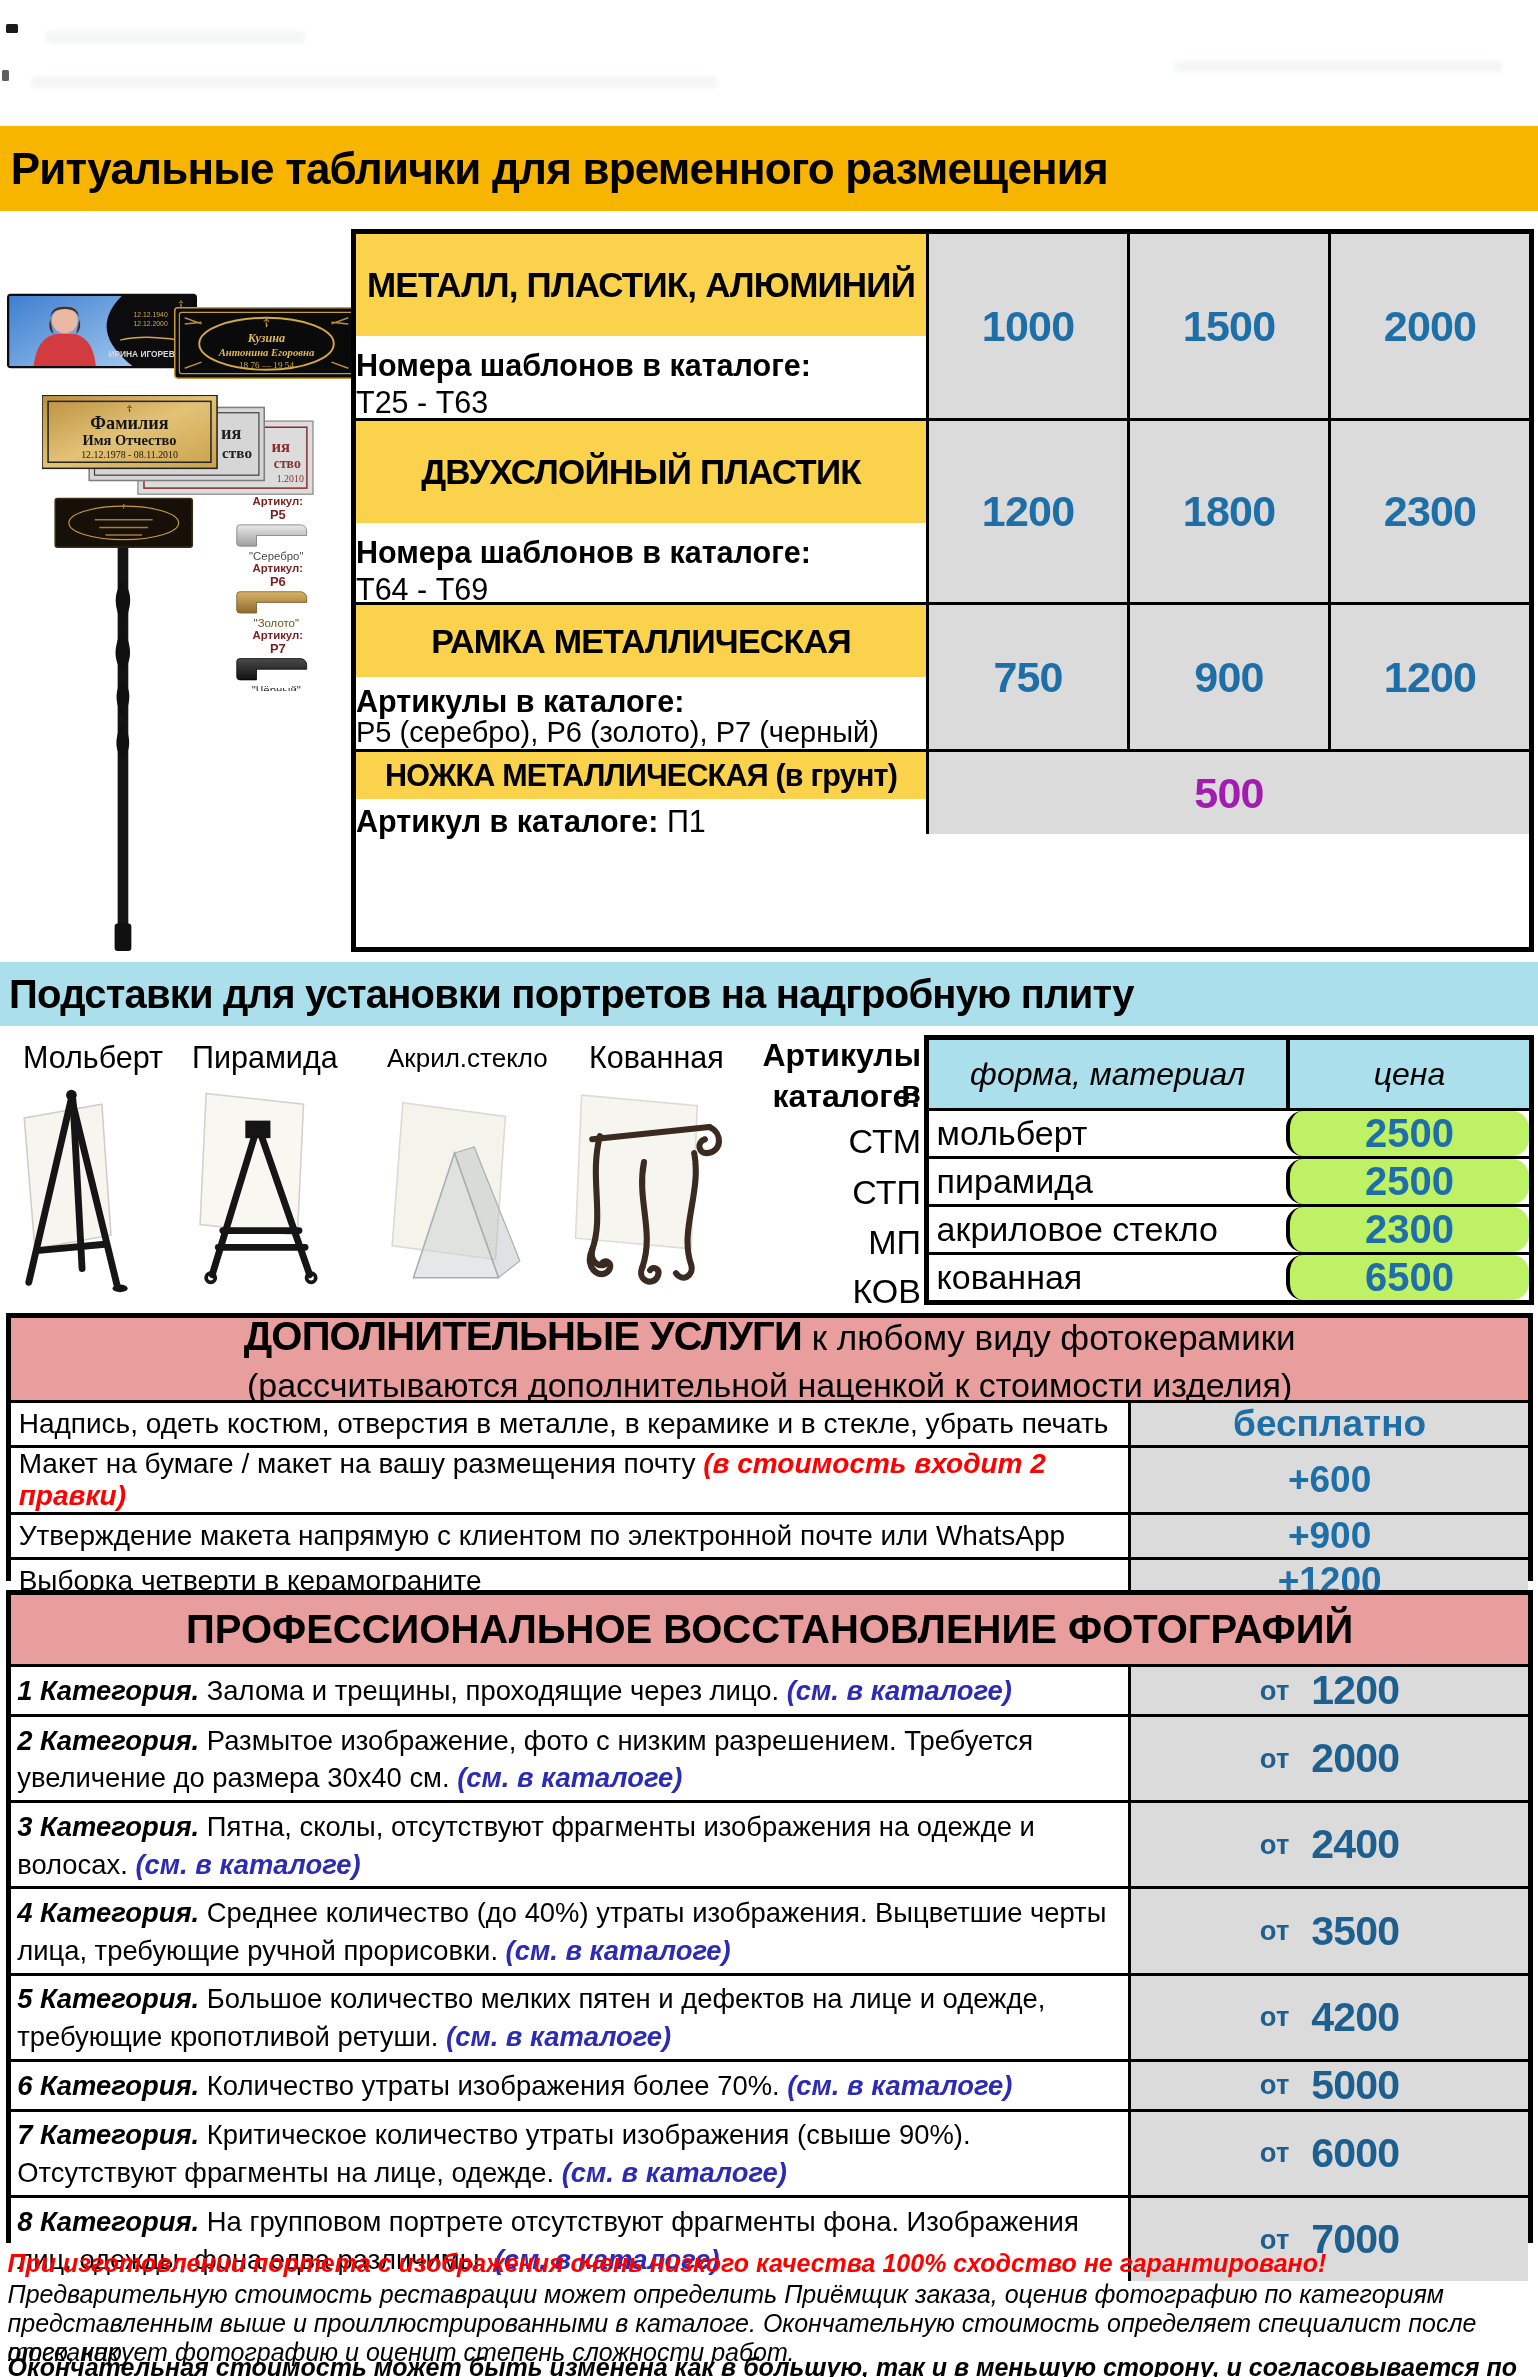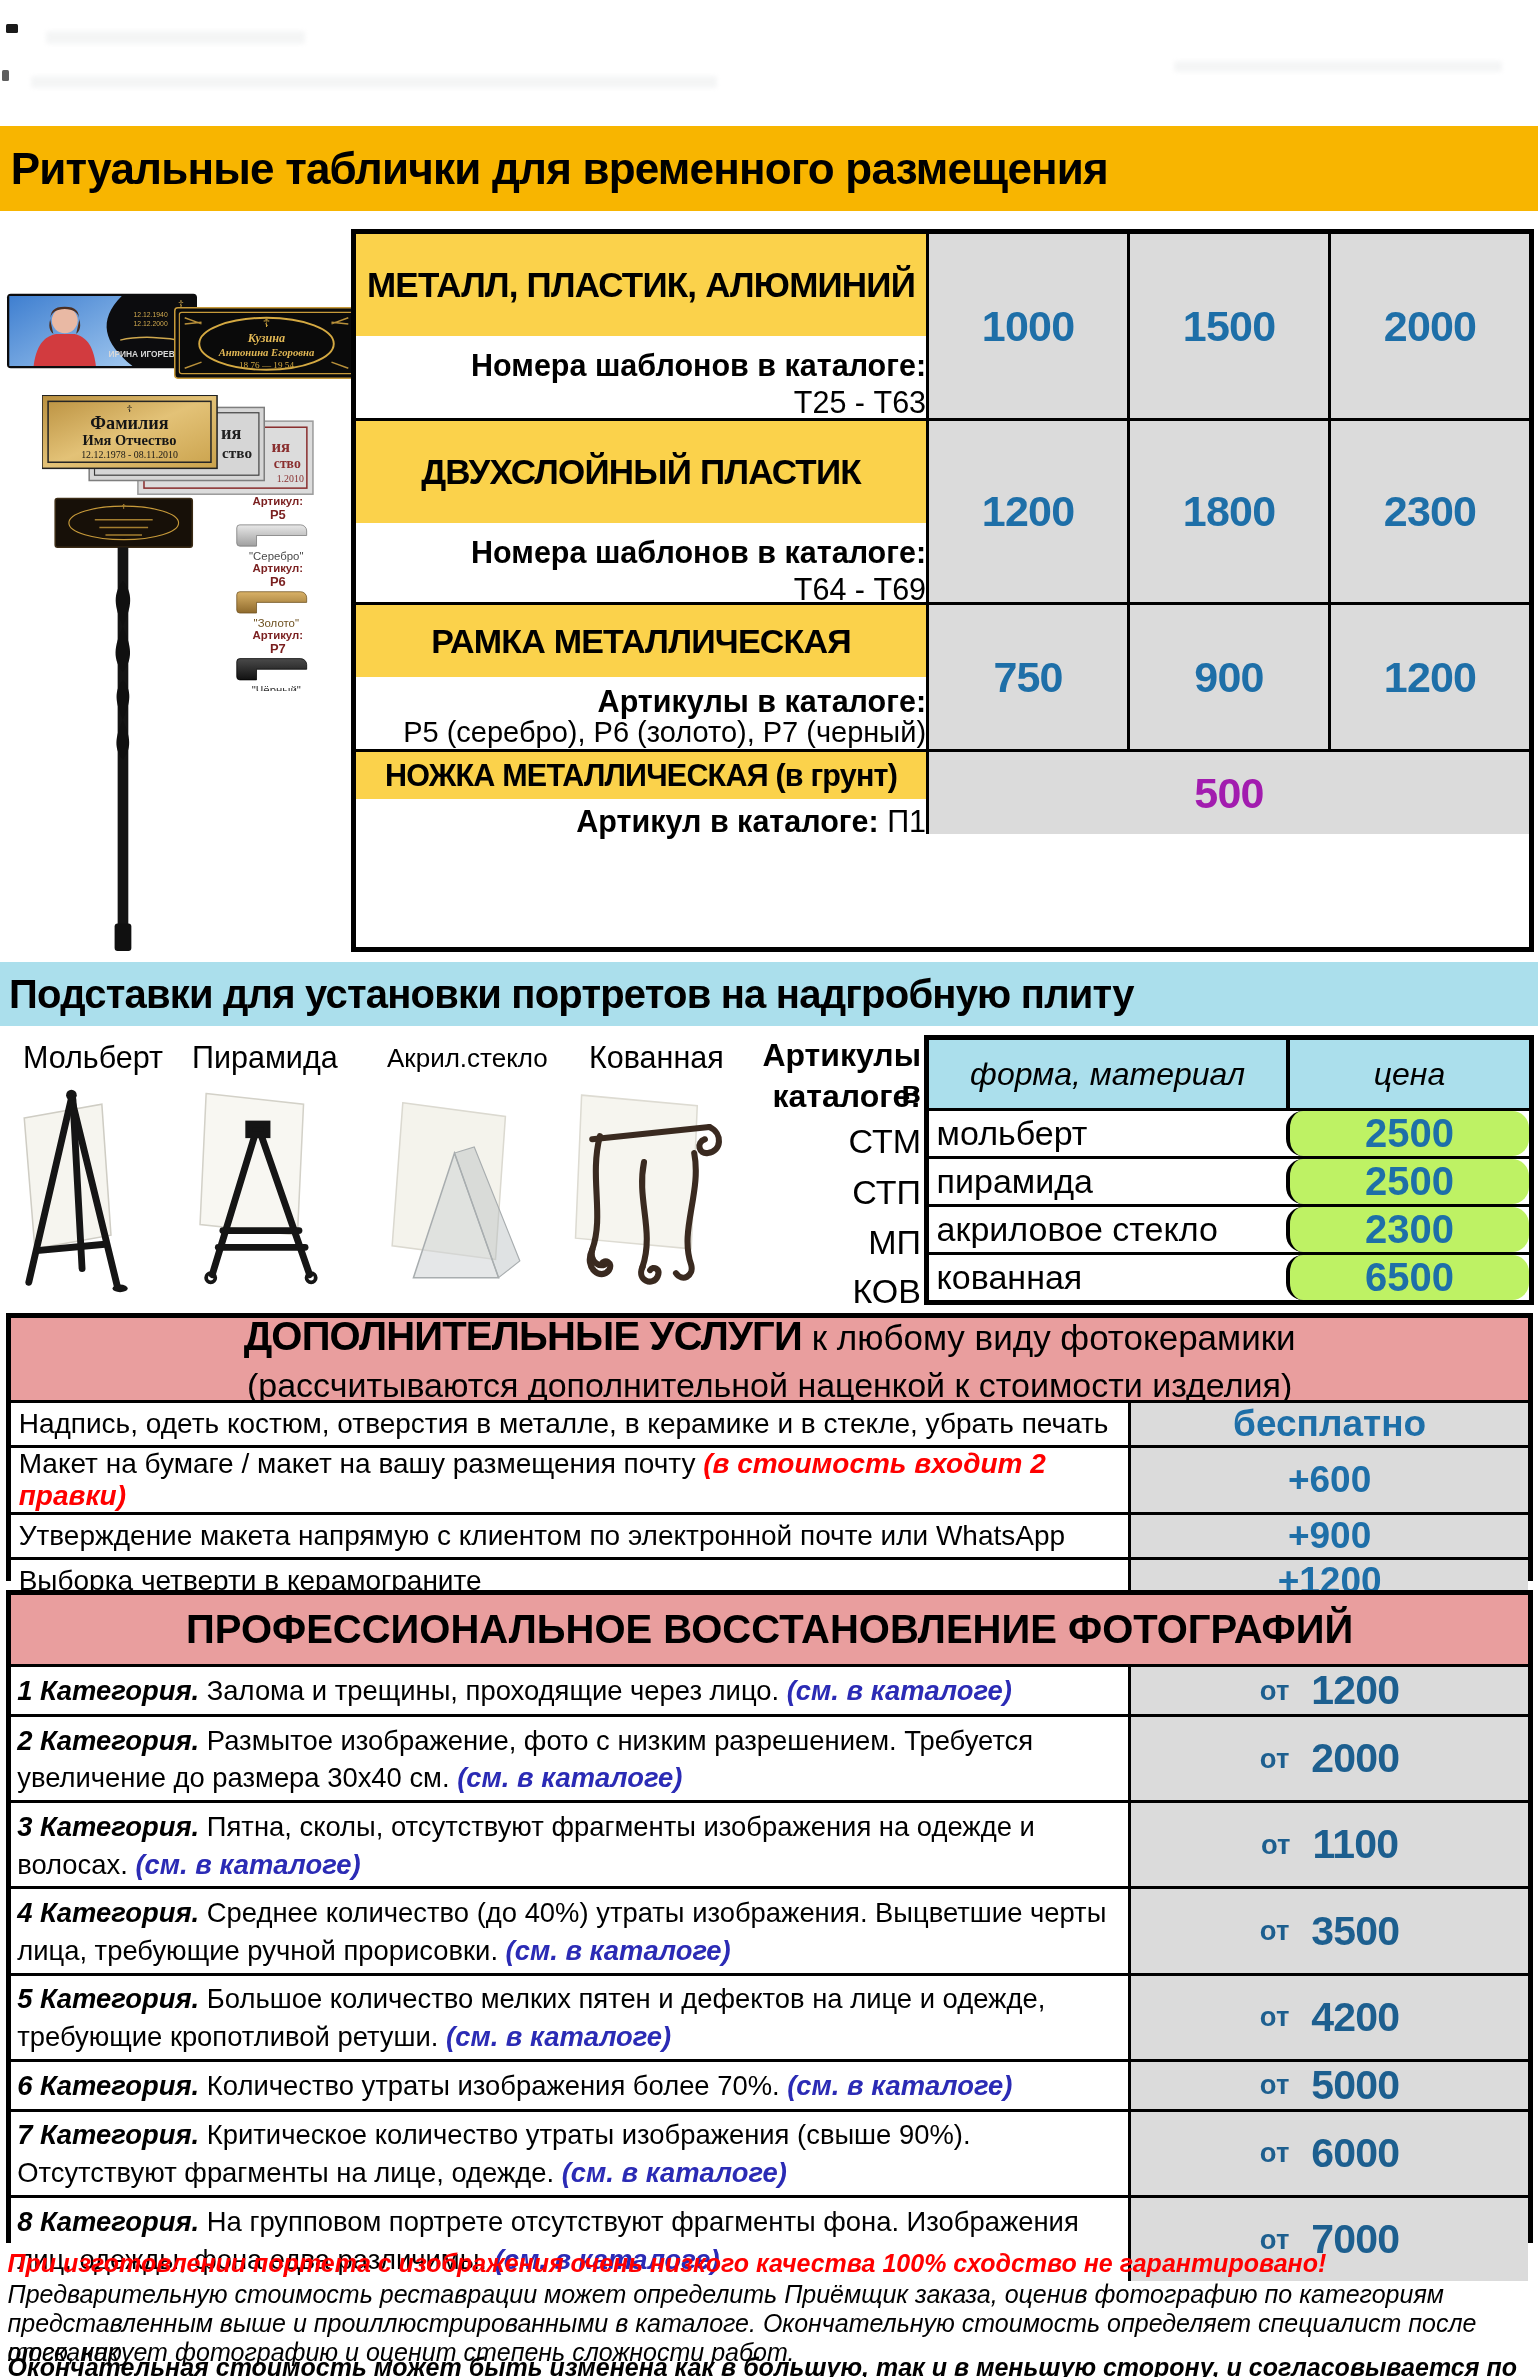--- a/index.html
+++ b/index.html
@@ -29,21 +29,21 @@
   .t1 .hrow .cs { background:#FBD24B; font-size:41px; font-weight:700; letter-spacing:-0.8px; }
   .t1 .price { background:#DBDBDB; color:#1E6FA8; font-size:43px; font-weight:700; letter-spacing:-0.8px; }
   .diag { background:#FBD24B; }
   .diag svg { position:absolute; inset:0; width:100%; height:100%; }
   .diag .top { position:absolute; top:12.2px; right:24%; font-size:34px; font-style:italic; }
   .diag .bot { position:absolute; bottom:9.1px; left:53px; font-size:34px; font-style:italic; }
   .mband { position:absolute; left:0; right:0; top:0; background:#FBD24B; display:flex; align-items:center; justify-content:center; text-align:center; font-weight:700; letter-spacing:-0.8px; }
   .mband.h134 { height:102px; font-size:35px; }
   .mband.h94  { height:72px;  font-size:34px; }
   .mband.h62  { height:47px;  font-size:30.5px; }
-  .mnote { position:absolute; left:0; right:0; text-align:right; font-size:30.5px; }
+  .mnote { position:absolute; left:0; right:0; text-align:left; font-size:30.5px; }
   .bold { font-weight:700; }
   .merged { flex:1 1 51.4%; border-left:3px solid #000; display:flex; align-items:center; justify-content:center; }
 
   
   .t2 { position:absolute; left:924px; top:1035px; width:610px; height:270px; border:5.3px solid #000; display:flex; flex-direction:column; background:#fff; }
   .t2 .hdr { height:70px; background:#ABDFEC; display:flex; }
   .t2 .hdr .c1, .t2 .hdr .c2 { display:flex; align-items:center; justify-content:center; font-size:32px; font-style:italic; }
   .t2 .c1 { flex:0 0 357px; }
   .t2 .c2 { flex:1 1 auto; border-left:4.6px solid #000; }
   .t2 .row { flex:1 1 auto; display:flex; border-top:3.8px solid #000; }
@@ -390,21 +390,21 @@
           <span class="from">от</span>
           <span class="val">2000</span>
         </div>
     </div>
     <div class="row two">
       <div class="txt">
           <p><span class="cat">3 Категория.</span><span> Пятна, сколы, отсутствуют фрагменты изображения на одежде и волосах. </span><span class="lnk">(см. в каталоге)</span></p>
         </div>
       <div class="prc">
           <span class="from">от</span>
-          <span class="val">1100</span>
+          <span class="val">2400</span>
         </div>
     </div>
     <div class="row two">
       <div class="txt">
           <p><span class="cat">4 Категория.</span><span> Среднее количество (до 40%) утраты изображения. Выцветшие черты лица, требующие ручной прорисовки. </span><span class="lnk">(см. в каталоге)</span></p>
         </div>
       <div class="prc">
           <span class="from">от</span>
           <span class="val">3500</span>
         </div>

